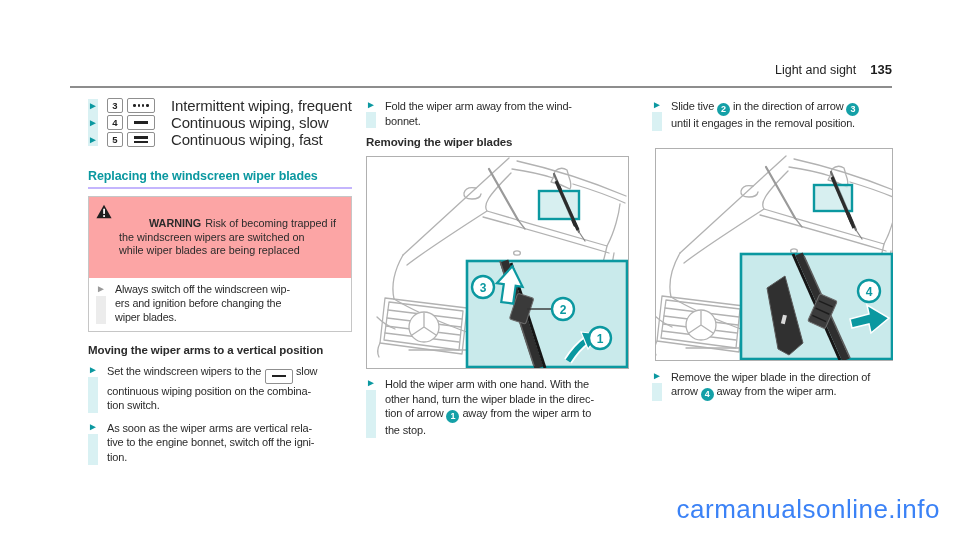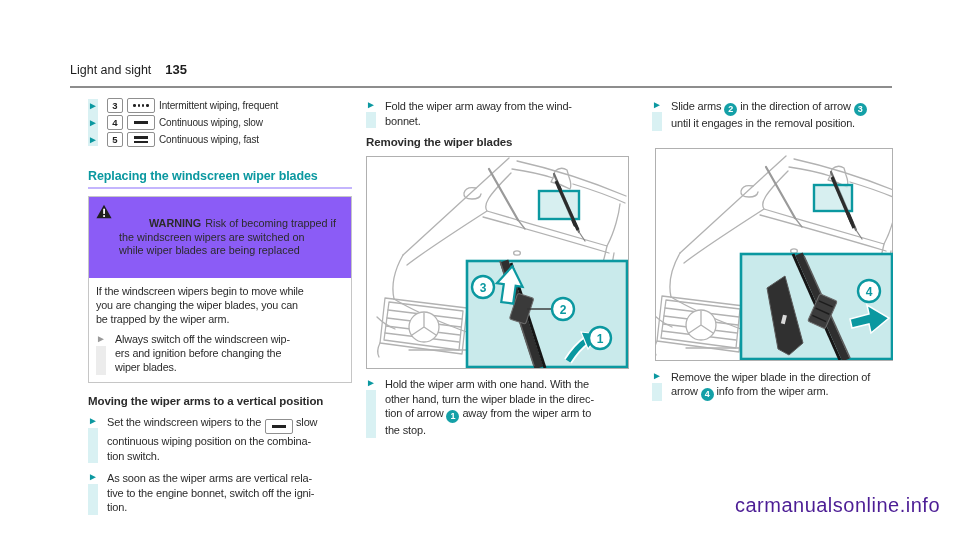--- a/index.html
+++ b/index.html
@@ -1,21 +1,21 @@
 <!DOCTYPE html>
 <html><head>
 <meta charset="utf-8">
 <style>
   html,body{margin:0;padding:0;background:#fff;}
   body{width:960px;height:533px;position:relative;overflow:hidden;
        font-family:"Liberation Sans", sans-serif;color:#2b2b2b;}
   .page{position:absolute;inset:0;background:#fff;}
 
   
-  .header-text{position:absolute;left:70px;top:62px;width:822px;
+  .header-text{position:absolute;left:70px;top:62px;width:822px;text-align:right;
                font-size:12.5px;color:#1d1d1d;}
   .header-page{font-weight:bold;font-size:13px;margin-left:14px;}
   .header-rule{position:absolute;left:70px;top:86px;width:822px;height:2px;background:#8d8d8d;}
 
   
   .col{position:absolute;top:97px;}
   .col-left{left:88px;width:264px;}
   .col-mid{left:366px;width:263px;}
   .col-right{left:652px;width:241px;}
 
@@ -38,49 +38,49 @@
   .keybox{display:inline-block;min-width:12px;height:13px;border:1px solid #8f8f8f;border-radius:2px;
           background:#fff;font-size:9.5px;font-weight:bold;line-height:13px;text-align:center;
           padding:0 1px;color:#222;}
   .symbox{display:inline-flex;align-items:center;justify-content:center;width:26px;height:13px;
           border:1px solid #8f8f8f;border-radius:2px;background:#fff;margin-left:4px;flex:none;}
   .symbox.inline{vertical-align:-2px;margin-left:1px;}
   .dot{width:2.6px;height:2.6px;background:#222;border-radius:50%;margin:0 .8px;}
   .bar1{width:14px;height:2.6px;background:#222;}
   .bars2{display:flex;flex-direction:column;gap:2px;}
   .bars2 span{display:block;width:14px;height:2.4px;background:#222;}
-  .mode-label{margin-left:4px;font-size:10px;letter-spacing:-0.15px;}
+  .mode-label{margin-left:16px;font-size:15px;letter-spacing:-0.15px;}
 
   
   .section-heading{margin-top:21px;padding-bottom:4px;border-bottom:2px solid #c4b5fd;
                    color:#0b98a0;font-size:12.5px;font-weight:bold;letter-spacing:-0.1px;}
 
   
   .warning-box{border:1px solid #c6c6c6;margin-top:7px;font-size:10.8px;line-height:13.8px;}
-  .warn-head{background:#8b5cf6;padding:6px 8px 6px 7px;display:flex;gap:7px;}
+  .warn-head{background:#fca5a5;padding:6px 8px 6px 7px;display:flex;gap:7px;}
   .warn-icon{flex:none;margin-top:1px;}
   .warn-label{font-weight:bold;margin-right:4px;}
   .warn-body{padding:7px 8px 2px 7px;letter-spacing:-0.15px;}
   .warn-step{display:flex;margin:5px 7px 7px 7px;letter-spacing:-0.15px;}
 
   
   .sub-heading{margin-top:12px;font-size:11.5px;font-weight:bold;letter-spacing:-0.1px;}
 
   
   .cnum{display:inline-block;width:13px;height:13px;border-radius:50%;background:#14a0a7;
         color:#fff;font-size:9px;font-weight:bold;text-align:center;line-height:13px;
         vertical-align:-2px;letter-spacing:0;}
 
   
   .figure{border:1px solid #b0b0b0;background:#fff;line-height:0;}
   .fig-mid{margin-top:8px;}
   .fig-right{margin-top:17px;margin-left:3px;}
 
   
-  .watermark{position:absolute;right:20px;top:494px;font-size:20px;color:#4c1d95;letter-spacing:0.5px;}
+  .watermark{position:absolute;right:20px;top:494px;font-size:26px;color:#3b82f6;letter-spacing:0.5px;}
 </style>
 </head>
 <body>
 
 <div class="page">
 
   <svg width="0" height="0" style="position:absolute" aria-hidden="true">
     <defs>
       <g id="car-art" fill="none" stroke="#b2b2b2" stroke-width="1.3" stroke-linecap="round" stroke-linejoin="round">
         <path d="M142,1 L36,98"></path>
@@ -163,23 +163,20 @@
           <path d="M10 0.5 L19.5 17.5 H0.5 Z" fill="#1e1e1e"></path>
           <rect x="9" y="5.5" width="2.2" height="6.5" fill="#fff"></rect>
           <rect x="9" y="13.6" width="2.2" height="2.2" fill="#fff"></rect>
         </svg>
         <div class="pre">
           <span class="warn-label">WARNING</span><span>Risk of becoming trapped if
 the windscreen wipers are switched on
 while wiper blades are being replaced</span>
         </div>
       </div>
-      <div class="warn-body pre">If the windscreen wipers begin to move while
-you are changing the wiper blades, you can
-be trapped by the wiper arm.</div>
       <div class="warn-step">
         <div class="marker">
             <span class="tri gray">►</span>
             <span class="bar gray"></span>
           </div>
         <div class="pre">Always switch off the windscreen wip-
 ers and ignition before changing the
 wiper blades.</div>
       </div>
     </div>
@@ -272,21 +269,21 @@
     </div>
   </div>
 
   <div class="col col-right">
 
     <div class="step" style="margin-top:2px">
       <div class="marker">
           <span class="tri">►</span>
           <span class="bar"></span>
         </div>
-      <div class="body-text pre"><span>Slide arms </span><span class="cnum">2</span><span> in the direction of arrow </span><span class="cnum">3</span><span>
+      <div class="body-text pre"><span>Slide tive </span><span class="cnum">2</span><span> in the direction of arrow </span><span class="cnum">3</span><span>
 until it engages in the removal position.</span></div>
     </div>
 
     <div class="figure fig-right">
       <svg width="237" height="211" viewBox="0 0 237 211">
         <use href="#car-art" transform="translate(-12,6)"></use>
 
         <rect x="158" y="36" width="38" height="26" fill="#c9eaeb" fill-opacity="0.75" stroke="#0b98a0" stroke-width="2.4"></rect>
         <path d="M176,28 L198,79" stroke="#2c2c2c" stroke-width="3.2" fill="none"></path>
 
@@ -315,19 +312,19 @@
         </g>
       </svg>
     </div>
 
     <div class="step" style="margin-top:9px">
       <div class="marker">
           <span class="tri">►</span>
           <span class="bar"></span>
         </div>
       <div class="body-text pre"><span>Remove the wiper blade in the direction of
-arrow </span><span class="cnum">4</span><span> info from the wiper arm.</span></div>
+arrow </span><span class="cnum">4</span><span> away from the wiper arm.</span></div>
     </div>
   </div>
 
   <div class="watermark">carmanualsonline.info</div>
 
 </div>
 
 </body></html>

